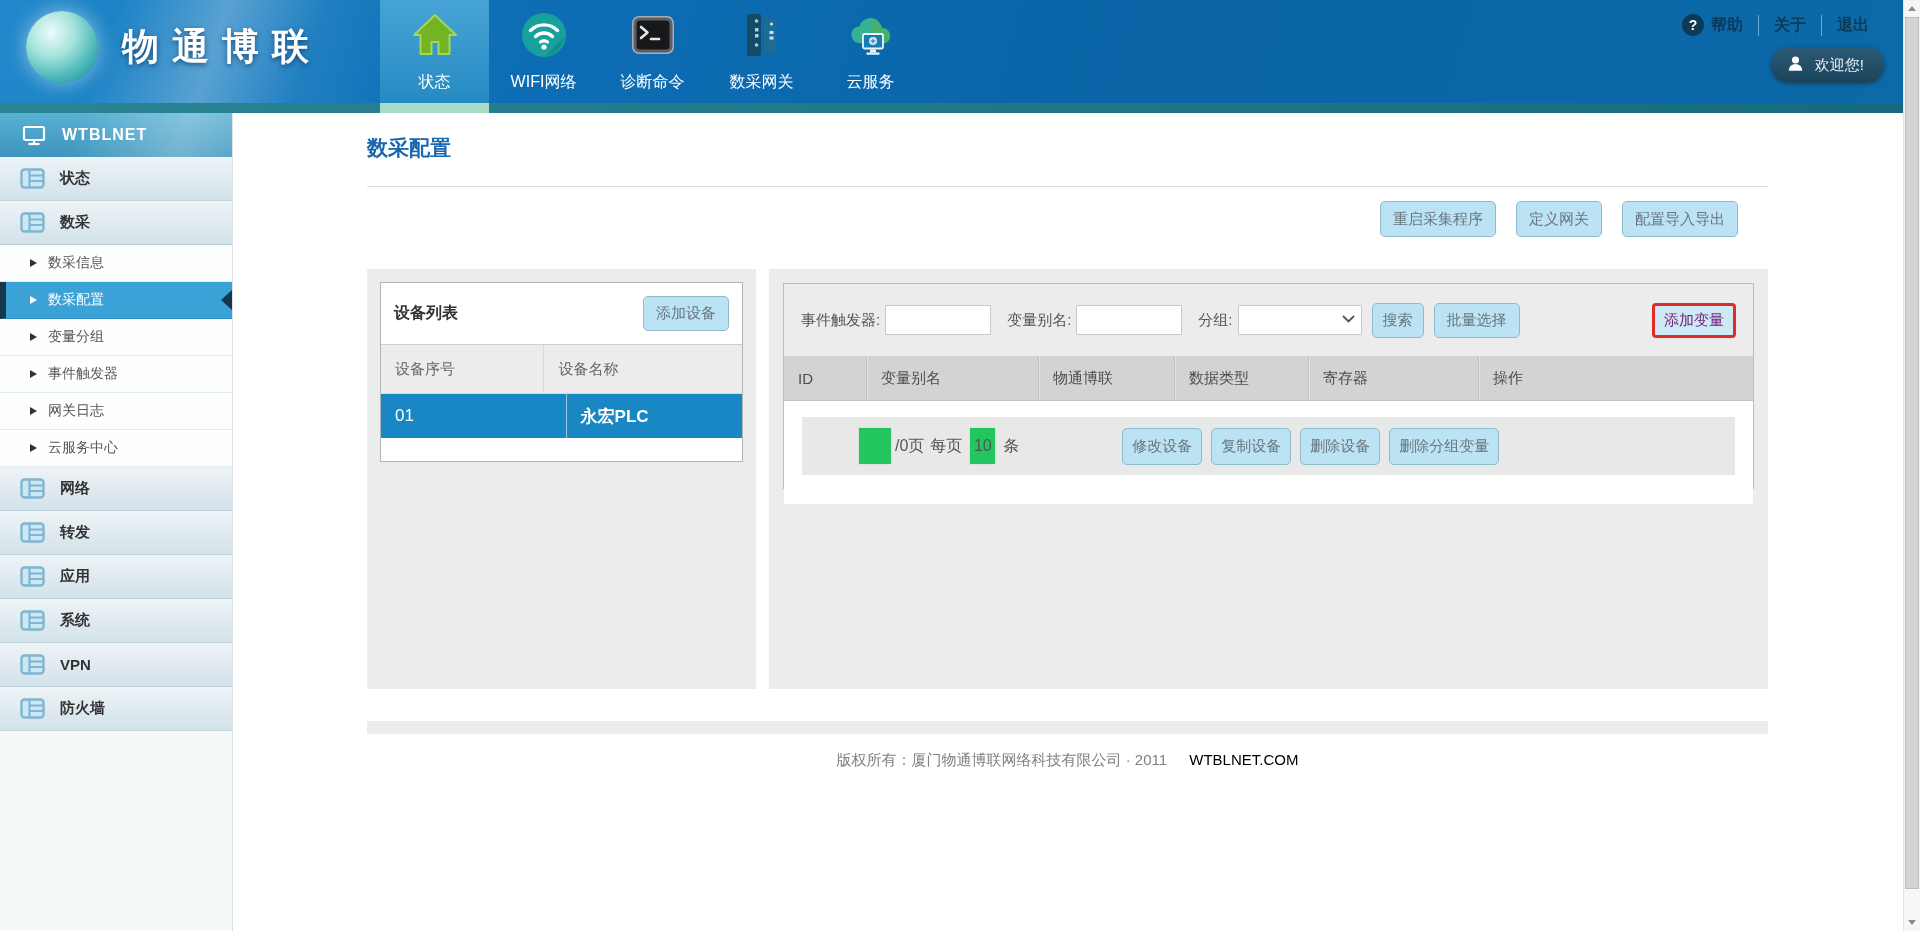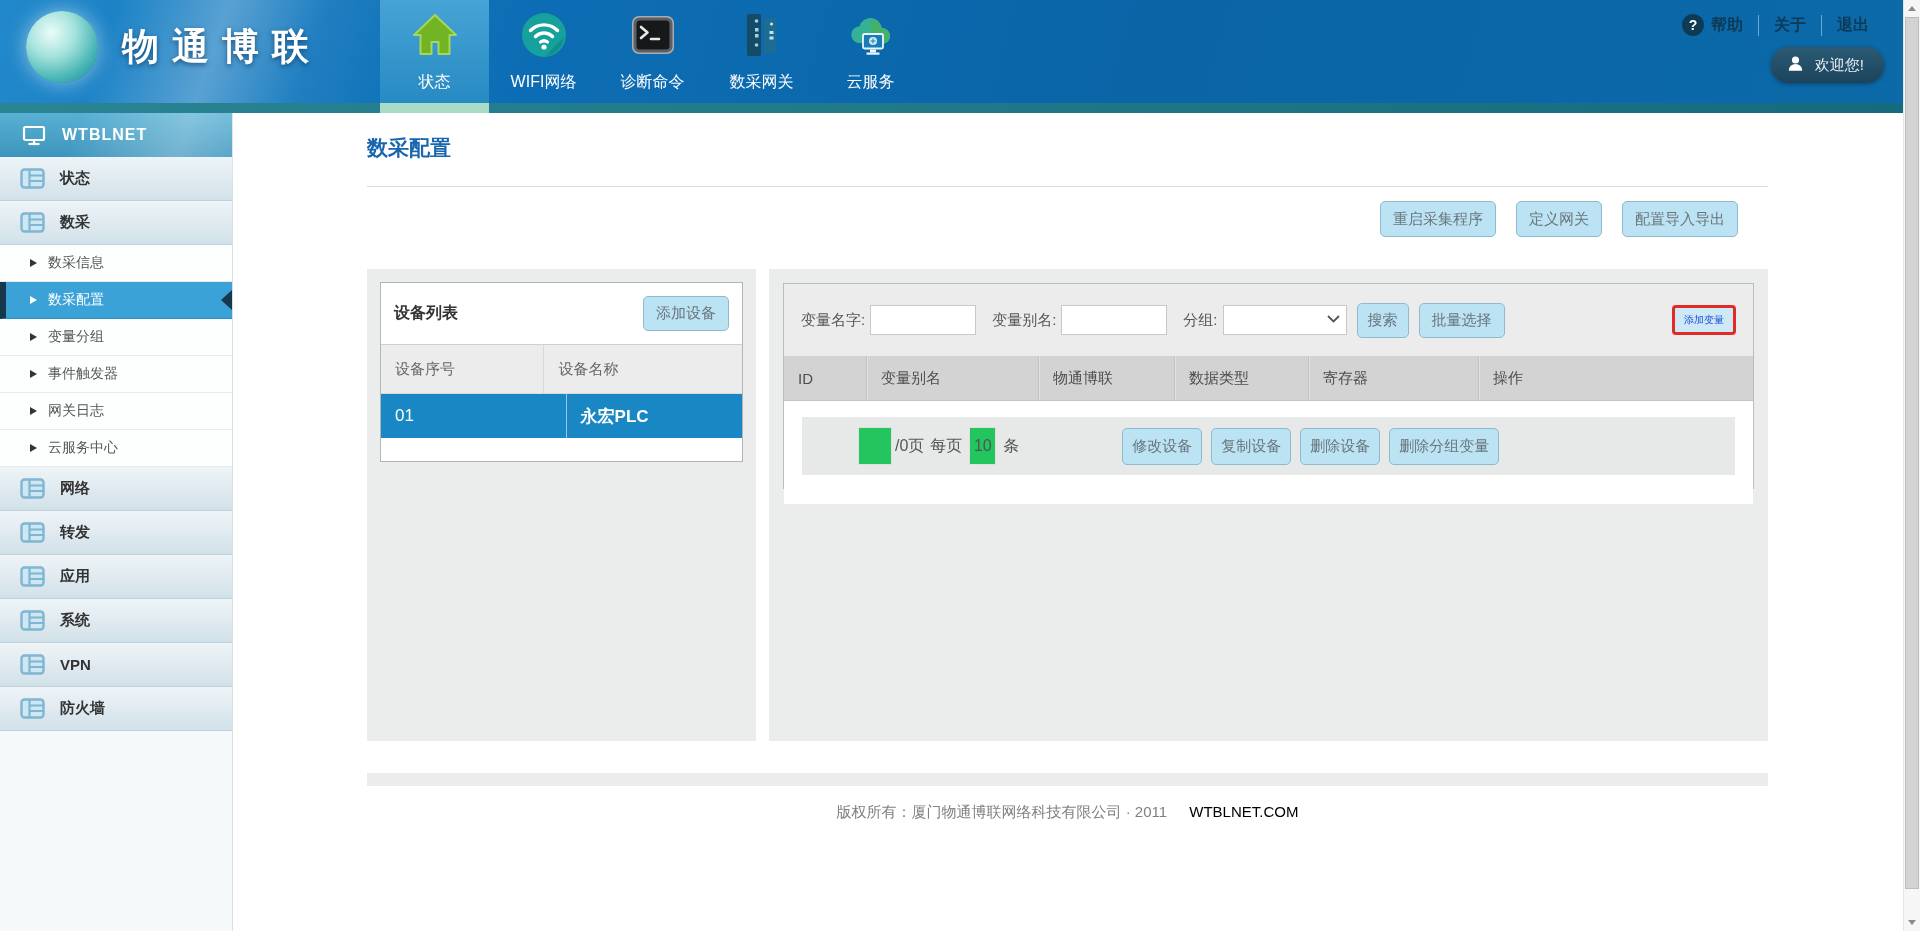--- a/index.html
+++ b/index.html
@@ -64,21 +64,21 @@
     width:0; height:0; border-top:10px solid transparent; border-bottom:10px solid transparent;
     border-right:11px solid #17374d; }
 
   
   .content { flex:1; position:relative; background:#fff; padding-left:134px; padding-right:152px; }
   .page-title { margin-top:21px; font-size:21px; font-weight:bold; color:#1a66ae; }
   .title-divider { margin-top:24px; height:1px; background:#dcdcdc; }
   .toolbar { margin-top:14px; height:36px; display:flex; justify-content:flex-end; gap:20px; padding-right:30px; }
   .btn-blue { background:#bce3f4; border:1px solid #8fbacd; border-radius:5px; color:#69767d;
     font-size:15px; padding:7px 12px; white-space:nowrap; }
-  .panels { margin-top:32px; height:472px; display:flex; }
+  .panels { margin-top:32px; height:420px; display:flex; }
   .panel-left { width:389px; background:#ebecec; padding:13px; }
   .panel-gap { width:13px; background:#fff; }
   .panel-right { flex:1; background:#ebecec; padding:14px 14px; }
 
   
   .device-card { background:#fff; border:1px solid #b4b4b4; height:180px; }
   .device-card-header { height:61px; display:flex; align-items:center; justify-content:space-between;
     padding:0 13px; }
   .device-title { font-size:16px; font-weight:bold; color:#333; }
   .device-cols { height:50px; background:#ececec; border-top:1px solid #cfcfcf; border-bottom:1px solid #dadada;
@@ -95,22 +95,22 @@
   .filter-row { height:72px; background:#ececec; display:flex; align-items:center; padding:0 17px; }
   .filter-row label { font-size:15px; color:#555; margin-right:5px; white-space:nowrap; }
   .f-input { width:106px; height:30px; border:1px solid #c9c9c9; background:#fff; margin-right:16px;
     font-size:14px; padding:0 6px; }
   .select-wrap { position:relative; width:124px; height:30px; margin-right:10px; }
   .select-wrap select { width:100%; height:100%; border:1px solid #c9c9c9; background:#fff;
     appearance:none; -webkit-appearance:none; padding:0 6px; font-size:14px; }
   .select-wrap .chev { position:absolute; right:7px; top:10px; pointer-events:none; display:flex; }
   .btn-search { margin-right:10px; padding:7px 10px; }
   .flex-spacer { flex:1; }
-  .btn-addvar { background:#cde9f5; border:3px solid #e02b26; border-radius:4px; color:#1d4ed8;
-    font-size:10px; padding:5px 9px; white-space:nowrap; }
+  .btn-addvar { background:#cde9f5; border:3px solid #e02b26; border-radius:4px; color:#701a75;
+    font-size:15px; padding:5px 9px; white-space:nowrap; }
   .var-cols { height:45px; background:#d3d3d3; border-bottom:1px solid #c4c4c4; display:flex;
     align-items:center; color:#4e4e4e; font-size:15px; }
   .vcell { padding-left:14px; height:100%; display:flex; align-items:center; }
   .vcell + .vcell { border-left:1px solid #c2c2c2; box-shadow:inset 1px 0 0 #e3e3e3; }
   .var-body { height:87px; background:#fff; }
   .pgbox { margin:16px 18px 0; height:58px; background:#e7e8e8; display:flex; align-items:center;
     padding-left:56px; }
   .pg-input { width:34px; height:38px; border:1px solid #e0e0e0; background:#22c55e; font-size:16px;
     color:#555; text-align:center; }
   .pg-small { width:27px; margin:0 4px; }
@@ -375,21 +375,21 @@
             </div>
           <div class="device-filler"></div>
         </div>
       </section>
 
       <div class="panel-gap"></div>
 
       <section class="panel-right">
         <div class="vars-card">
           <div class="filter-row">
-            <label>变量名字:</label>
+            <label>事件触发器:</label>
             <input class="f-input" value="" style="">
             <label>变量别名:</label>
             <input class="f-input" value="" style="">
             <label>分组:</label>
             <div class="select-wrap">
               <select><option></option></select>
               <span class="chev" id="chevIcon">
                   <svg width="13" height="8" viewBox="0 0 13 8">
                     <path d="M1 1 L6.5 6.5 L12 1" stroke="#555" stroke-width="1.8" fill="none"></path>
                   </svg>

